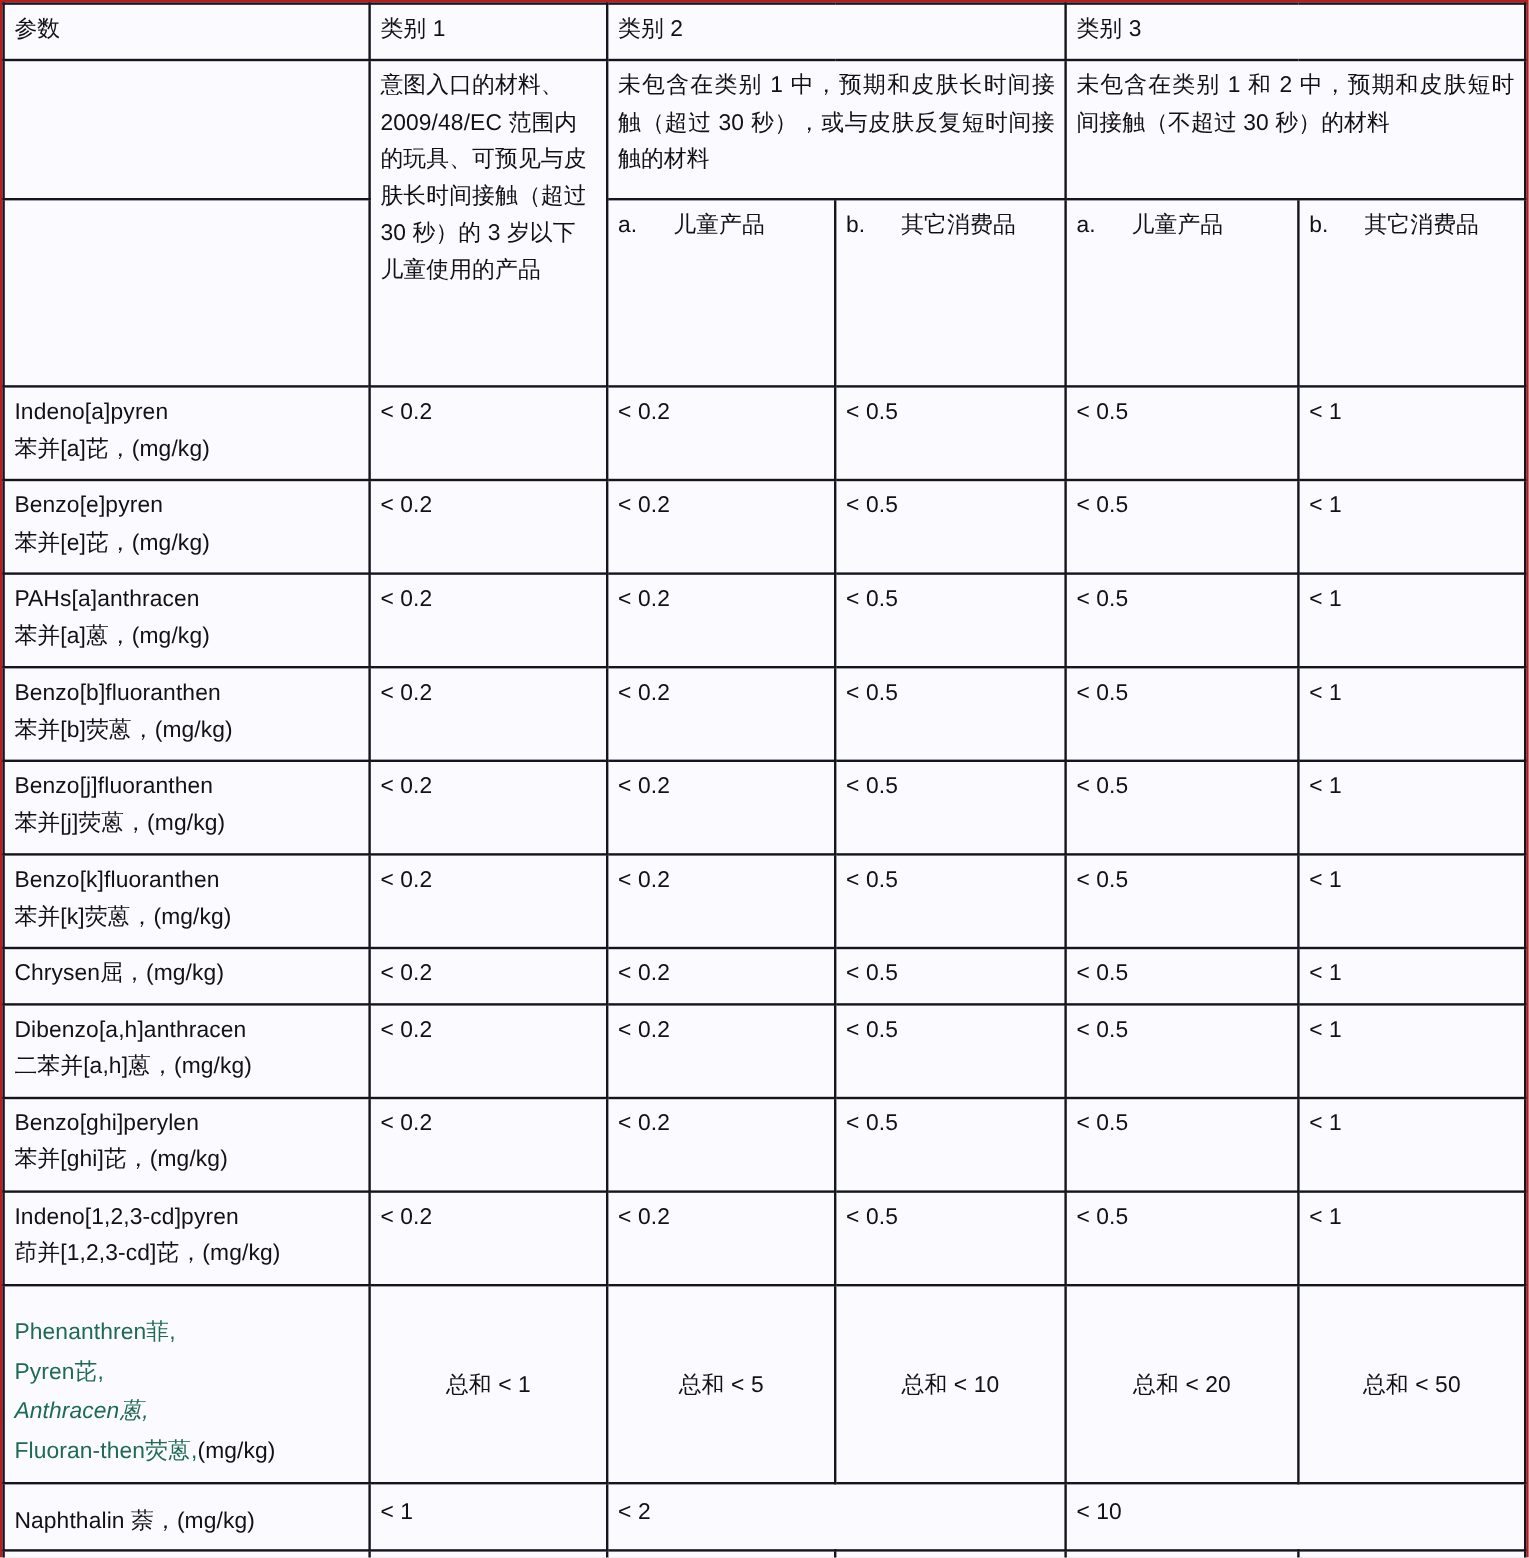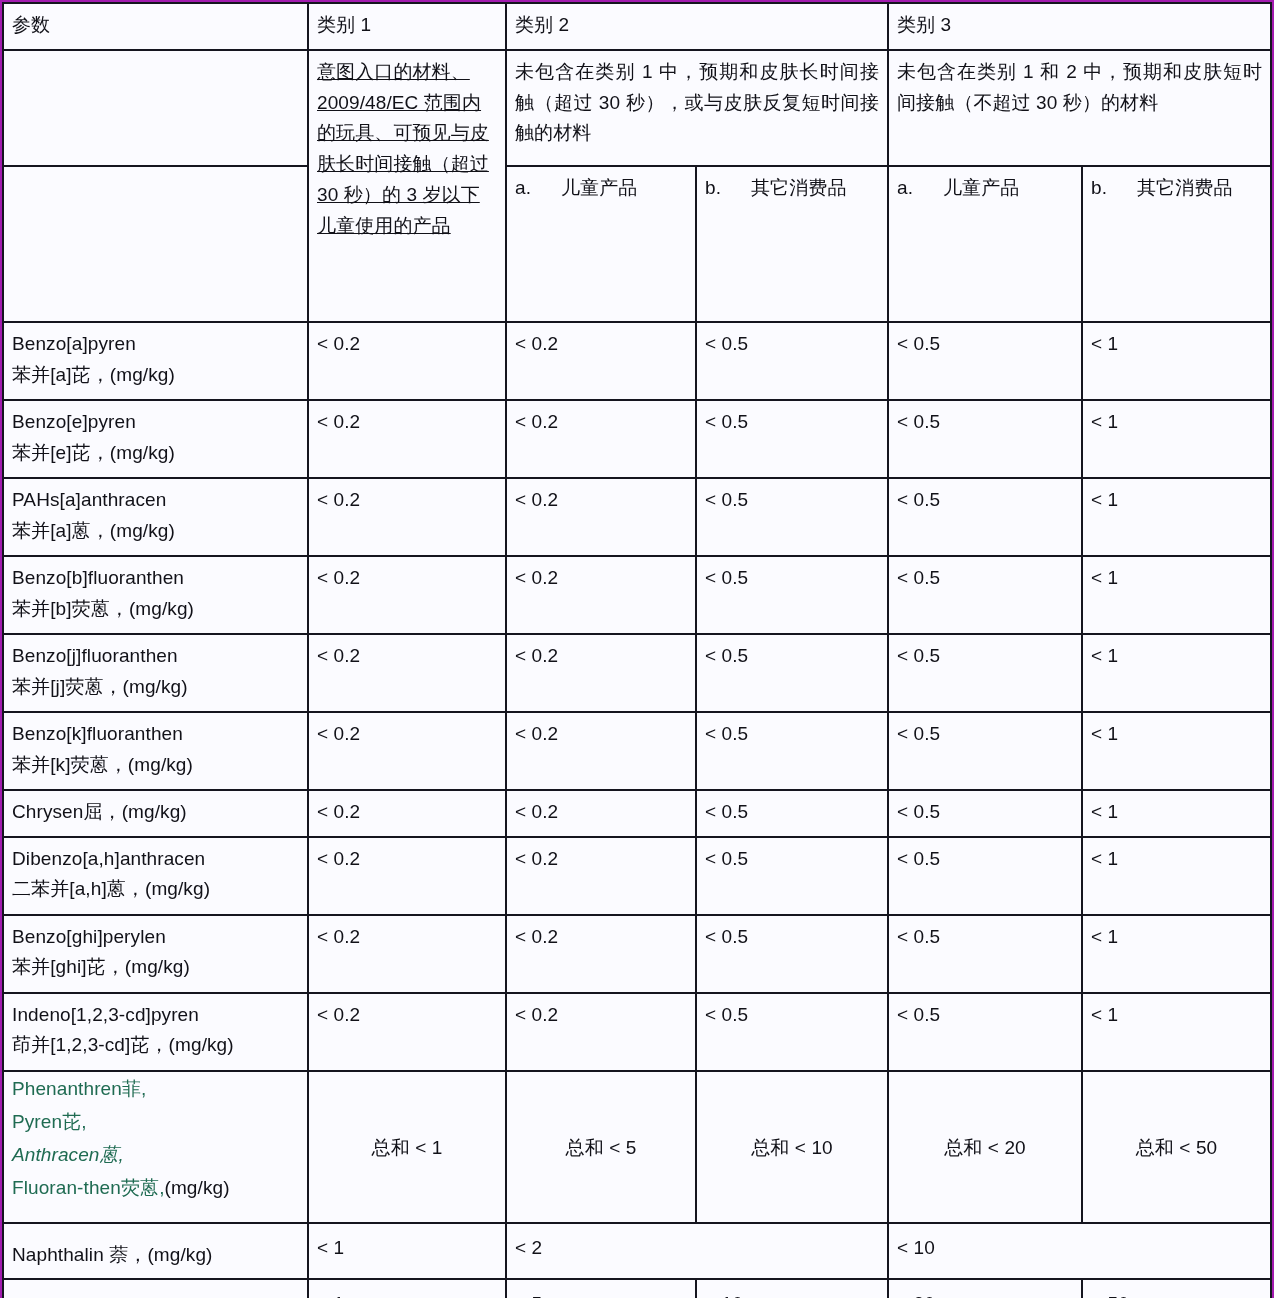--- a/index.html
+++ b/index.html
@@ -12,21 +12,21 @@
     height: 1298px;
     font-family: "Liberation Sans", "DejaVu Sans", sans-serif;
     color: #111118;
     overflow: hidden;
   }
 
   #sheet {
     position: relative;
     width: 1274px;
     height: 1298px;
-    background: #a21caf;
+    background: #b91c1c;
     padding: 2px 2px 2px 2px;
   }
 
   table.pah {
     width: 1268px;
     border-collapse: collapse;
     table-layout: fixed;
     background: #fbfbff;
   }
 
@@ -71,21 +71,20 @@
   }
   .hdr-sub .ab { display: inline-block; min-width: 46px; }
 
   .col1desc {
     font-size: 19px;
     line-height: 1.98;
     text-align: justify;
     text-align-last: left;
     vertical-align: top;
     padding-top: 7px;
-    text-decoration: underline;
   }
 
   td.param {
     font-size: 20px;
     line-height: 1.62;
     padding-top: 5px;
     padding-bottom: 4px;
     white-space: nowrap;
   }
   td.param .l2 { display: block; }
@@ -97,21 +96,21 @@
     padding-top: 9px;
     white-space: nowrap;
   }
 
   tr.r2line td { height: 78px; }
   tr.r1line td { height: 40px; }
   tr.rsum td { height: 152px; }
   tr.rnaph td { height: 42px; }
   tr.rtotal td { height: 42px; }
 
-  tr.rsum td.param { white-space: normal; line-height: 1.75; padding-top: 0; margin-left: 42px; }
+  tr.rsum td.param { white-space: normal; line-height: 1.75; padding-top: 22px; margin-left: 42px; }
   tr.rsum td.param .gline { color: #1f6b52; display: block; white-space: nowrap; }
   tr.rsum td.param .gline .unit { color: #111118; }
   tr.rsum td.val { vertical-align: middle; padding-top: 12px; text-align: center; }
 
   tr.rnaph td.param, tr.rtotal td.param { padding-top: 16px; }
   tr.rnaph td.val, tr.rtotal td.val { vertical-align: middle; padding-top: 2px; }
 
   .blank { }
 </style>
 </head>
@@ -145,21 +144,21 @@
 
     <tr>
       <td class="hdr-sub blank"></td>
       <td class="hdr-sub"><span class="ab">a.</span><span>儿童产品</span></td>
       <td class="hdr-sub"><span class="ab">b.</span><span>其它消费品</span></td>
       <td class="hdr-sub"><span class="ab">a.</span><span>儿童产品</span></td>
       <td class="hdr-sub"><span class="ab">b.</span><span>其它消费品</span></td>
     </tr>
 
     <tr class="r2line">
-      <td class="param"><span>Benzo[a]pyren</span><span class="l2">苯并[a]芘，(mg/kg)</span></td>
+      <td class="param"><span>Indeno[a]pyren</span><span class="l2">苯并[a]芘，(mg/kg)</span></td>
       <td class="val">&lt; 0.2</td>
       <td class="val">&lt; 0.2</td>
       <td class="val">&lt; 0.5</td>
       <td class="val">&lt; 0.5</td>
       <td class="val">&lt; 1</td>
     </tr>
     <tr class="r2line">
       <td class="param"><span>Benzo[e]pyren</span><span class="l2">苯并[e]芘，(mg/kg)</span></td>
       <td class="val">&lt; 0.2</td>
       <td class="val">&lt; 0.2</td>

